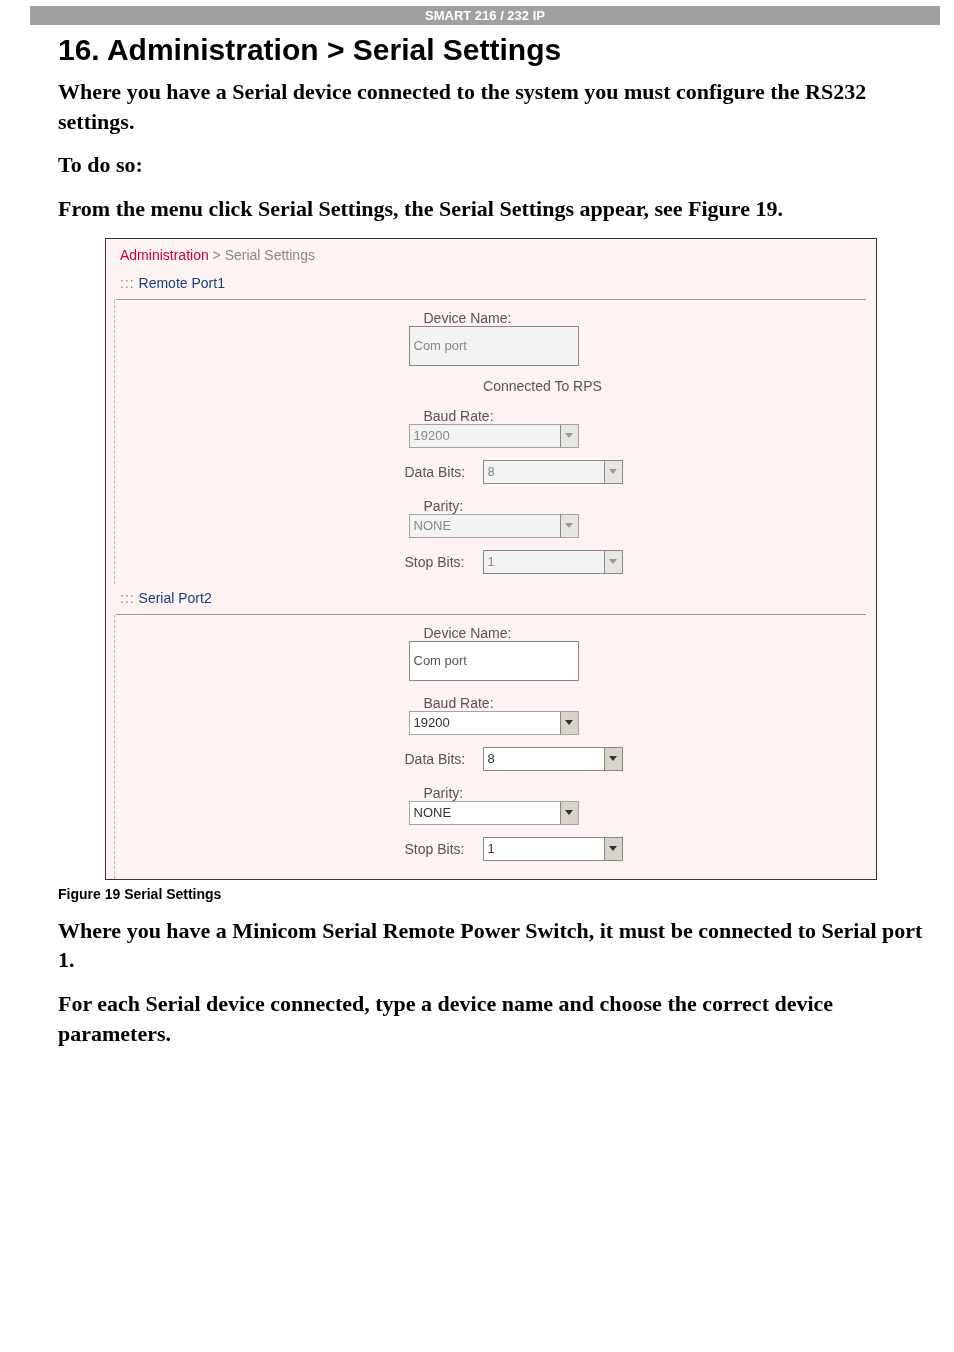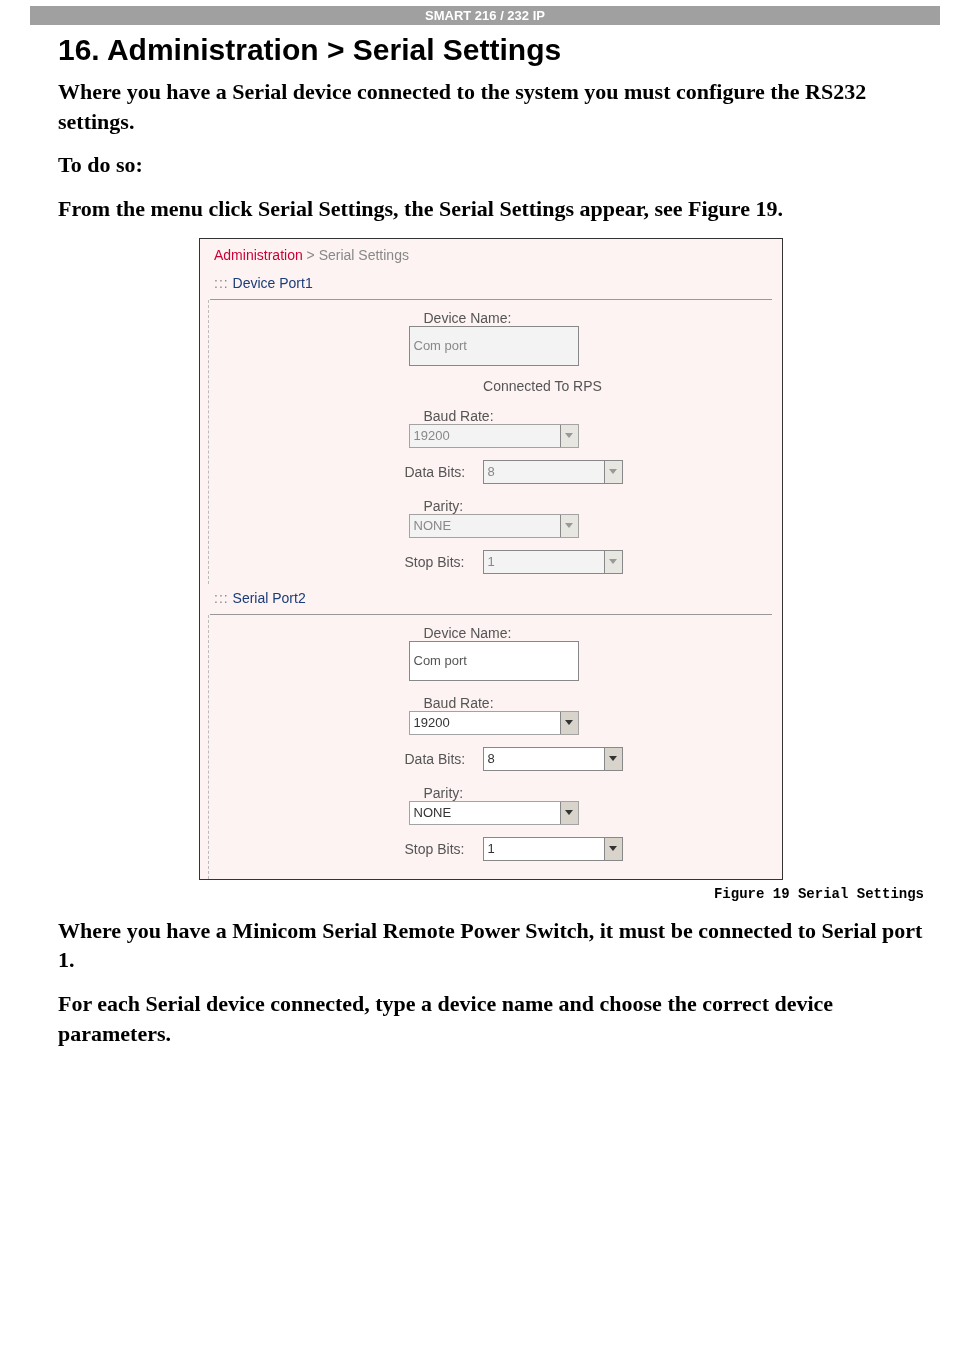--- a/index.html
+++ b/index.html
@@ -2,21 +2,21 @@
 <html><head>
   <meta charset="utf-8">
   <style>
     * { box-sizing: border-box; margin: 0; padding: 0; }
     body { font-family: 'Times New Roman', serif; width: 954px; background: #fff; color: #000; }
     .header-bar { background: #a0a0a0; color: #fff; font-family: Arial, sans-serif; font-size: 13px; font-weight: bold; text-align: center; padding: 2px 0; margin: 6px 14px 0 30px; }
     .content { padding: 8px 30px 20px 58px; }
     h1 { font-family: Arial, sans-serif; font-size: 30px; font-weight: bold; margin-bottom: 10px; }
     .para { font-size: 22px; line-height: 1.35; margin-bottom: 14px; font-weight: bold; }
     .figure-wrap { display: flex; justify-content: center; margin: 6px 0 2px 0; }
-    .panel { width: 584px; border: 1px solid #333; background: #fdf3f3; font-family: Arial, sans-serif; font-size: 14px; color: #555; }
+    .panel { width: 772px; border: 1px solid #333; background: #fdf3f3; font-family: Arial, sans-serif; font-size: 14px; color: #555; }
     .panel-head { padding: 8px 10px 6px 14px; }
     .panel-head .admin { color: #cc0033; }
     .panel-head .sep { color: #888; }
     .panel-head .ss { color: #888; }
     .section-title { color: #1a3c78; padding: 6px 10px 8px 14px; }
     .section-title .dots { color: #888; letter-spacing: 1px; }
     .divider { border-top: 1px solid #999; margin: 0 10px; }
     .form-body { padding: 10px 18px 6px 14px; border-left: 1px dashed #bbb; margin-left: 8px; }
     .form-body-2 { padding: 10px 18px 14px 14px; border-left: 1px dashed #bbb; margin-left: 8px; }
     .row { display: flex; align-items: center; margin-bottom: 14px; flex-direction: column; }
@@ -32,21 +32,21 @@
     .select-btn.disabled { background: #e8e6e0; }
     .tri { width: 0; height: 0; border-left: 4px solid transparent; border-right: 4px solid transparent; border-top: 5px solid #333; }
     .select-btn.disabled .tri { border-top-color: #999; }
     .right-group { display: flex; align-items: center; margin-left: 40px; margin-top: 12px; }
     .right-label { width: 78px; color: #555; font-size: 14px; }
     .status-text { color: #555; font-size: 14px; }
     .small-select { width: 140px; height: 24px; border: 1px solid #888; background: #fff; display: flex; align-items: center; }
     .small-select.disabled { background: #f3f3f3; }
     .small-val { flex: 1; padding: 0 4px; font-size: 13px; color: #333; }
     .small-select.disabled .small-val { color: #888; }
-    .caption { text-align: right; font-family: Liberation Mono, monospace; font-size: 14px; font-weight: bold; margin: 6px 0 14px 0; }
+    .caption { text-align: left; font-family: Liberation Sans, sans-serif; font-size: 14px; font-weight: bold; margin: 6px 0 14px 0; }
     .footer-bar { background: #a0a0a0; color: #fff; font-family: Arial, sans-serif; font-size: 14px; font-weight: bold; text-align: center; padding: 2px 0; margin: 520px 14px 10px 30px; }
   </style>
 </head>
 <body>
 
 <div class="header-bar">SMART 216 / 232 IP</div>
 
 <div class="content">
   <h1>16. Administration &gt; Serial Settings</h1>
 
@@ -57,21 +57,21 @@
   </p>
 
   <div class="figure-wrap">
     <div class="panel">
       <div class="panel-head">
         <span class="admin">Administration</span><span class="sep"> &gt; </span><span class="ss">Serial Settings</span>
       </div>
 
       <div class="section-title">
         <span class="dots">:::</span>
-        <span>Device Port1</span>
+        <span>Remote Port1</span>
       </div>
       <div class="divider"></div>
 
       <div class="form-body">
         <div class="row">
           <div class="label">Device Name:</div>
           <input class="input disabled" readonly="" value="Com port" style="">
           <div class="right-group">
             <span class="status-text" style="margin-left:58px;">Connected To RPS</span>
           </div>

